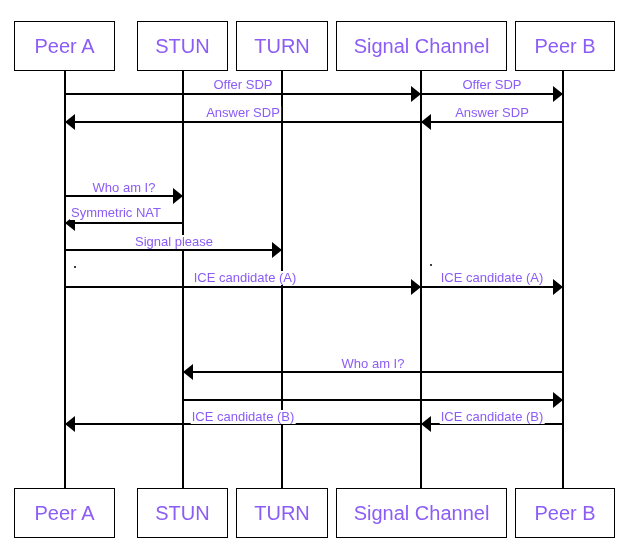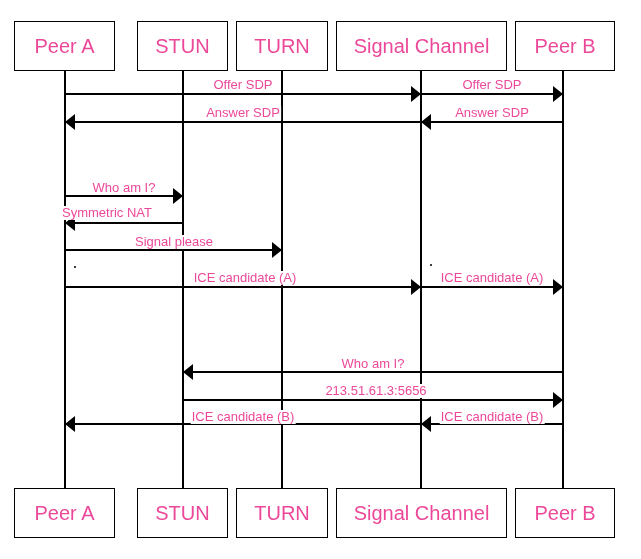--- a/index.html
+++ b/index.html
@@ -1,18 +1,18 @@
 <!DOCTYPE html>
 <html><head>
 <meta charset="utf-8">
 <style>
   html,body{margin:0;padding:0;background:#fff;}
   #canvas{
     position:relative;width:641px;height:559px;background:#fff;overflow:hidden;
-    font-family:"Liberation Sans", sans-serif;color:#ec4899;
+    font-family:"Liberation Sans", sans-serif;color:#8b5cf6;
   }
   .pbox{
     position:absolute;height:50px;border:1.5px solid #000;background:#fff;
     display:flex;align-items:center;justify-content:center;
     font-size:20px;box-sizing:border-box;
   }
   .lifeline{position:absolute;top:71px;height:417px;width:1.5px;background:#000;}
   .mline{position:absolute;height:1.5px;background:#000;}
   .ar{position:absolute;width:0;height:0;border-top:8px solid transparent;border-bottom:8px solid transparent;}
   .ar.r{border-left:10px solid #000;}
@@ -61,21 +61,21 @@
   <div class="mline" style="left:65px;top:121px;width:356px"></div>
   <div class="ar l" style="left:65px;top:114px"></div>
   <div class="lbl" style="left:243px;top:106px">Answer SDP</div>
 
   <div class="mline" style="left:65px;top:195px;width:118px"></div>
   <div class="ar r" style="left:173px;top:188px"></div>
   <div class="lbl" style="left:124px;top:181px">Who am I?</div>
 
   <div class="mline" style="left:65px;top:222px;width:118px"></div>
   <div class="ar l" style="left:65px;top:215px"></div>
-  <div class="lbl" style="left:107px;top:206px">Symmetric NAT</div>
+  <div class="lbl" style="left:116px;top:206px">Symmetric NAT</div>
 
   <div class="mline" style="left:65px;top:249px;width:217px"></div>
   <div class="ar r" style="left:272px;top:242px"></div>
   <div class="lbl" style="left:174px;top:235px">Signal please</div>
 
   <div class="dot" style="left:74px;top:266px"></div>
   <div class="dot" style="left:430px;top:264px"></div>
 
   <div class="mline" style="left:65px;top:286px;width:356px"></div>
   <div class="ar r" style="left:411px;top:279px"></div>
@@ -84,21 +84,20 @@
   <div class="mline" style="left:421px;top:286px;width:142px"></div>
   <div class="ar r" style="left:553px;top:279px"></div>
   <div class="lbl" style="left:492px;top:271px">ICE candidate (A)</div>
 
   <div class="mline" style="left:183px;top:371px;width:380px"></div>
   <div class="ar l" style="left:183px;top:364px"></div>
   <div class="lbl" style="left:373px;top:357px">Who am I?</div>
 
   <div class="mline" style="left:183px;top:399px;width:380px"></div>
   <div class="ar r" style="left:553px;top:392px"></div>
-  <div class="lbl" style="left:376px;top:384px">213.51.61.3:5656</div>
 
   <div class="mline" style="left:421px;top:423px;width:142px"></div>
   <div class="ar l" style="left:421px;top:416px"></div>
   <div class="lbl" style="left:492px;top:410px">ICE candidate (B)</div>
 
   <div class="mline" style="left:65px;top:423px;width:356px"></div>
   <div class="ar l" style="left:65px;top:416px"></div>
   <div class="lbl" style="left:243px;top:410px">ICE candidate (B)</div>
 
 </div>

